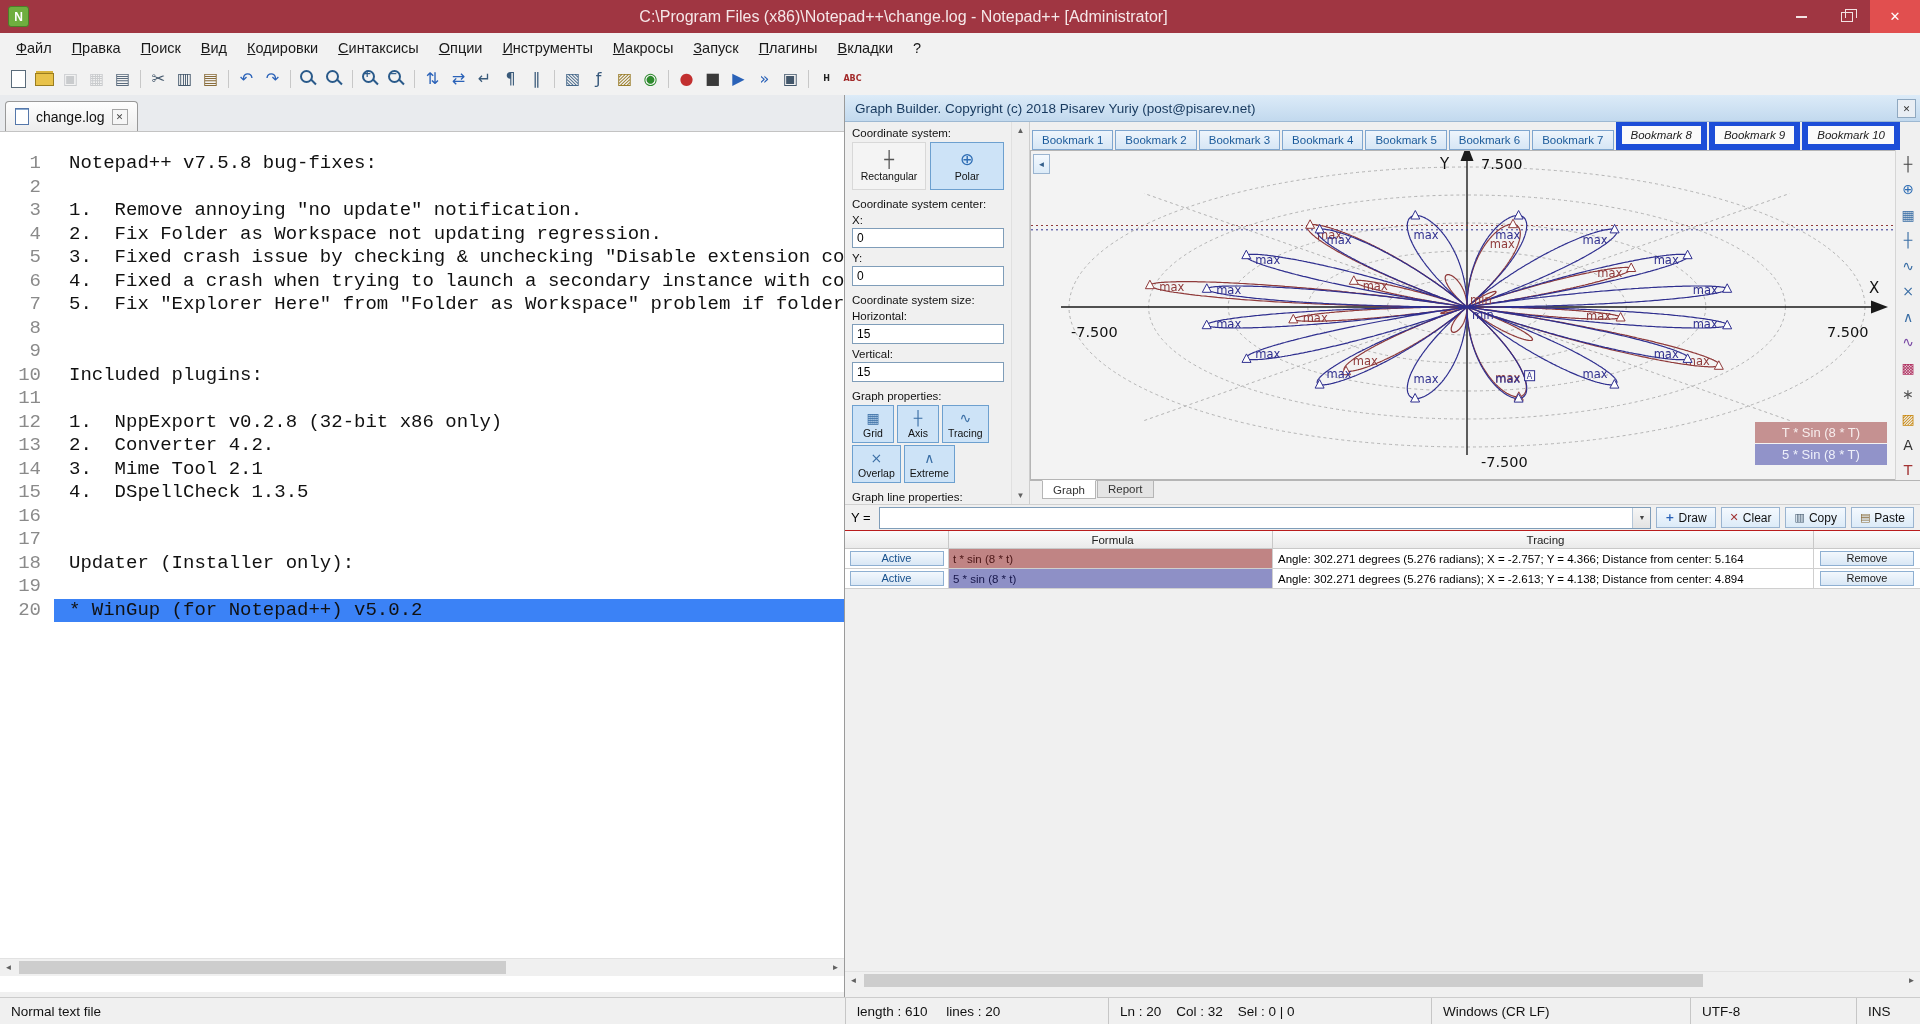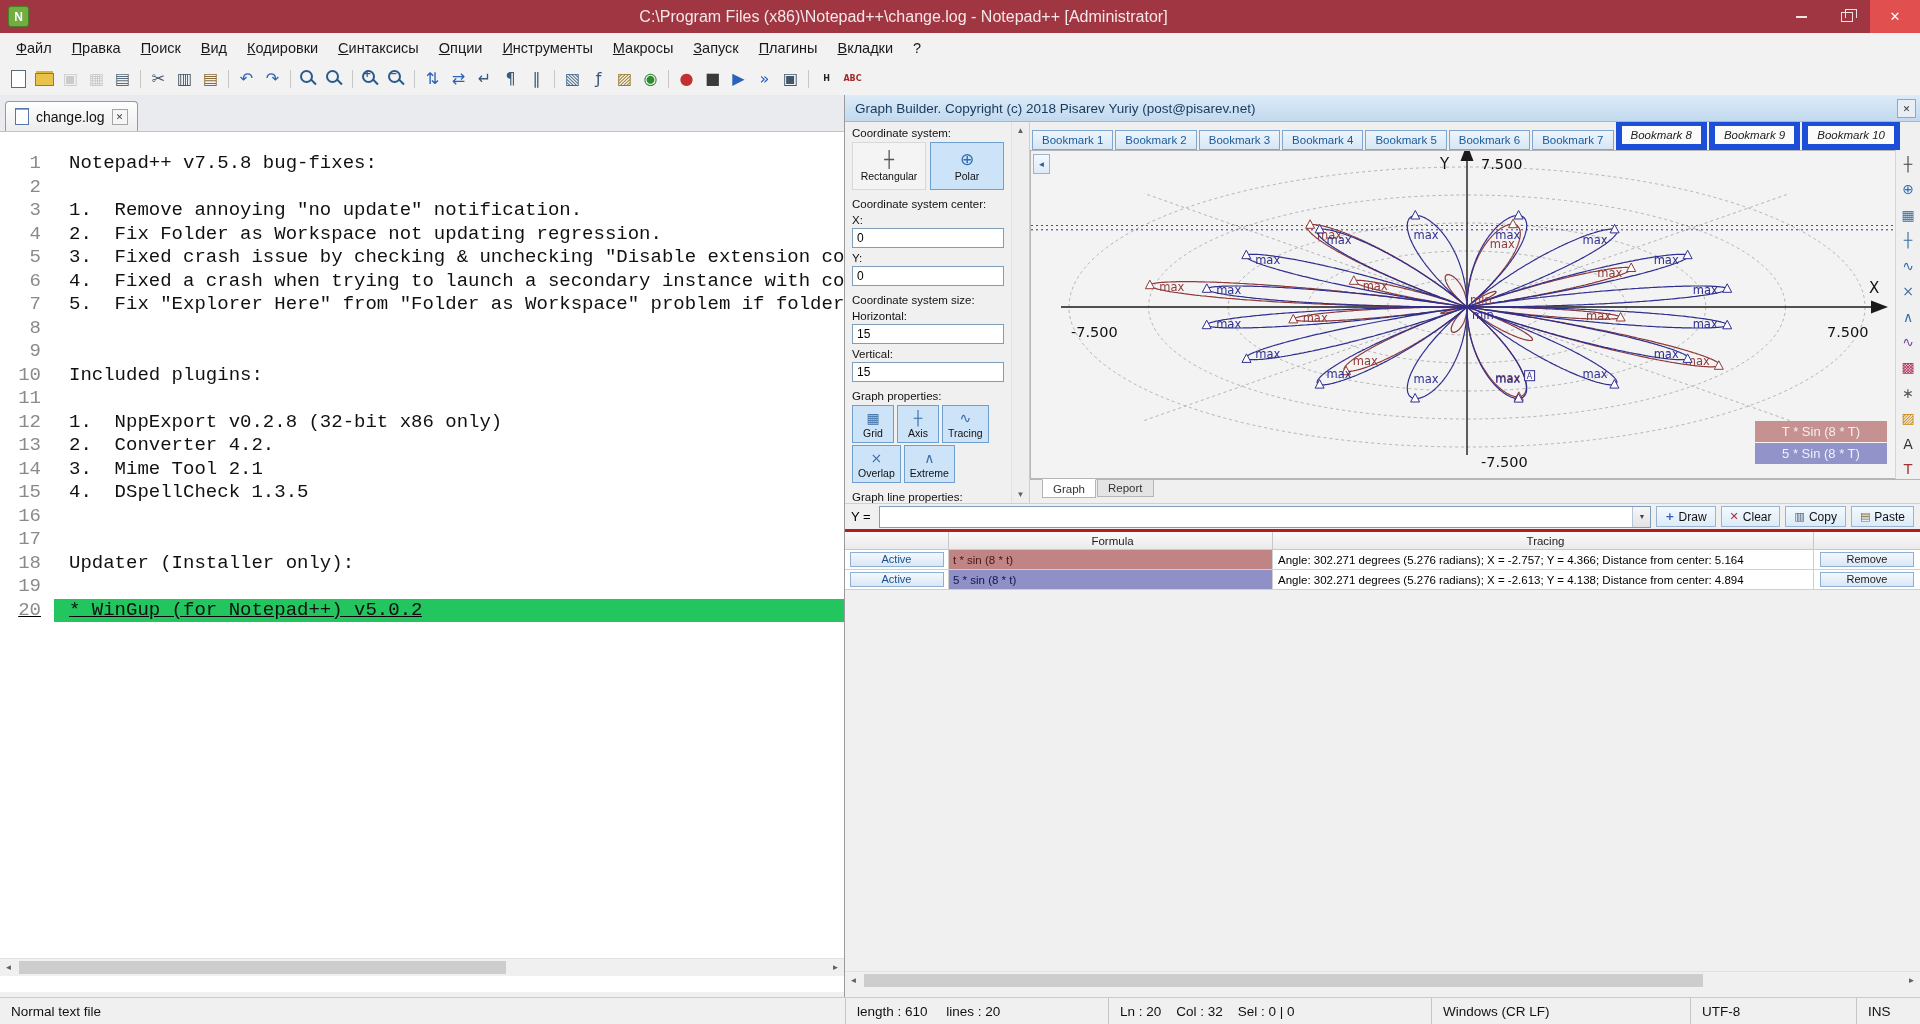--- a/index.html
+++ b/index.html
@@ -56,21 +56,21 @@
   .tab{height:29px;margin-left:5px;padding:0 9px;display:flex;align-items:center;gap:7px;
     background:linear-gradient(#fefefe,#ededed);border:1px solid #999;border-bottom:0;
     border-radius:4px 4px 0 0;font-size:14px;color:#111;}
   .doc-icon{width:12px;height:15px;background:#fff;border:1px solid #5577aa;
     box-shadow:inset 0 3px 0 -2px #89a9cf, inset 0 6px 0 -5px #89a9cf, inset 0 9px 0 -8px #89a9cf;}
   .tab-close{width:14px;height:14px;border:1px solid #a5a5a5;background:#f6f6f6;color:#444;
     font-size:9px;display:inline-flex;align-items:center;justify-content:center;}
   .editor{flex:1;overflow:hidden;padding-top:4px;
     font-family:"Liberation Mono","DejaVu Sans Mono",monospace;font-size:19px;line-height:23.5px;}
   .line{display:flex;height:23.5px;}
-  .line.cur{background:#22c55e;text-decoration:underline;}
+  .line.cur{background:#3b82f6;}
   .ln{width:54px;padding-right:13px;box-sizing:border-box;text-align:right;color:#8a8a8a;
     background:#fff;flex:none;}
   .lt{white-space:pre;padding-left:15px;color:#111;overflow:hidden;}
 
   
   .hscroll{position:relative;height:17px;background:#f0f0f0;border-top:1px solid #e2e2e2;}
   .sarrow{position:absolute;top:0;width:17px;height:17px;display:flex;align-items:center;
     justify-content:center;font-size:8px;color:#606060;}
   .sarrow.left{left:0;} .sarrow.right{right:0;}
   .thumb{position:absolute;top:2px;height:13px;background:#cdcdcd;}
@@ -144,21 +144,21 @@
   .fb-combo input{flex:1;border:0;outline:none;font-size:12px;padding:0 4px;background:#fff;}
   .fb-drop{width:17px;background:linear-gradient(#f6f6f6,#e3e3e3);border-left:1px solid #b5c6d8;
     display:flex;align-items:center;justify-content:center;font-size:7px;color:#444;}
   .fb-btns{display:flex;gap:5px;}
   .fb-btn{height:21px;display:flex;align-items:center;gap:4px;padding:0 8px;
     background:linear-gradient(#f4f9fe,#dcebf8);border:1px solid #9ab4d0;font-size:12px;
     font-family:"Liberation Sans",sans-serif;color:#111;}
   .fbi{font-family:"DejaVu Sans",sans-serif;font-size:11px;font-weight:bold;}
 
   
-  .gbt{background:#a21caf;border-top:3px solid #b91c1c;}
+  .gbt{background:#a21caf;border-top:1px solid #b91c1c;}
   .gbt-head{display:flex;height:17px;background:linear-gradient(#fbfbfb,#eaeaea);
     border-bottom:1px solid #c8c8c8;font-size:11.5px;color:#222;}
   .gbt-head>div{display:flex;align-items:center;justify-content:center;border-right:1px solid #c8c8c8;box-sizing:border-box;}
   .gbt-row{display:flex;height:19px;border-bottom:1px solid #cfcfcf;font-size:11.5px;background:#fff;}
   .gbt-row>div{display:flex;align-items:center;border-right:1px solid #cfcfcf;box-sizing:border-box;overflow:hidden;}
   .c0{width:104px;justify-content:center;}
   .c1{width:324px;padding-left:4px;}
   .c2{flex:1;padding-left:5px;white-space:nowrap;}
   .c3{width:106px;justify-content:center;}
   .mini-btn{width:94px;height:15px;font-size:11px;line-height:13px;

